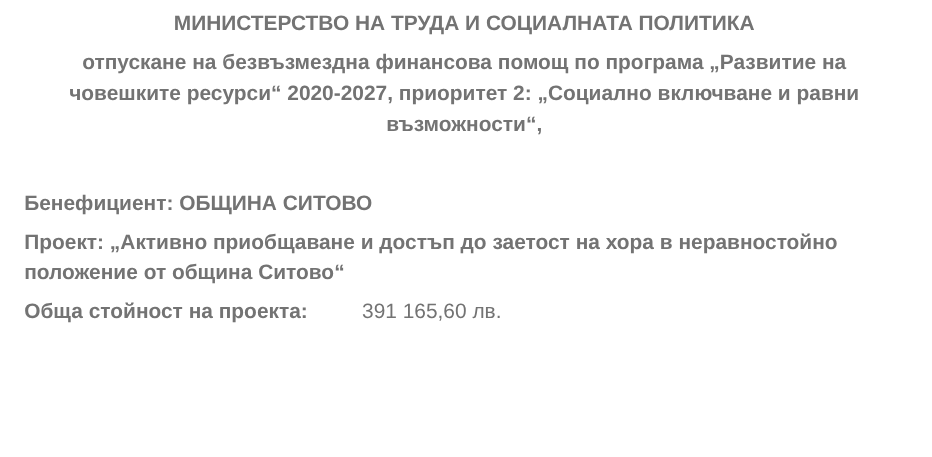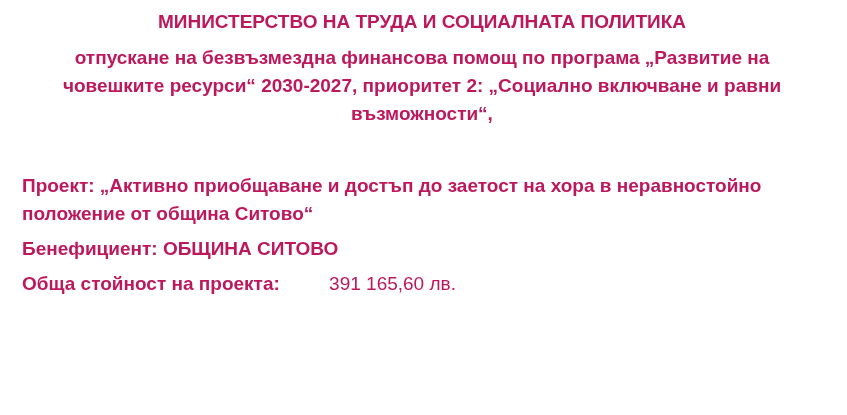--- a/index.html
+++ b/index.html
@@ -2,21 +2,21 @@
 <html><head>
 <meta charset="utf-8">
 <style>
   html, body { margin: 0; padding: 0; background: #ffffff; }
   .page {
     position: relative;
     width: 847px;
     height: 415px;
     box-sizing: border-box;
     background: #ffffff;
-    color: #be185d;
+    color: #737373;
     font-family: "Liberation Sans", sans-serif;
     padding: 6px 25px 12px 22px;
     overflow: hidden;
   }
   .centered { text-align: center; }
   .doc-title {
     font-size: 19px;
     font-weight: 700;
     line-height: 27px;
     margin: 2px 0 0 0;
@@ -39,22 +39,22 @@
   .val-bold { font-weight: 700; }
   .val-regular { font-weight: 400; margin-left: 44px; }
 </style>
 </head>
 <body>
 
 <div class="page">
 
   <header class="centered">
     <h1 class="doc-title">МИНИСТЕРСТВО НА ТРУДА И СОЦИАЛНАТА ПОЛИТИКА</h1>
-    <p>отпускане на безвъзмездна финансова помощ по програма „Развитие на човешките ресурси“ 2030-2027, приоритет 2: „Социално включване и равни възможности“,</p>
+    <p>отпускане на безвъзмездна финансова помощ по програма „Развитие на човешките ресурси“ 2020-2027, приоритет 2: „Социално включване и равни възможности“,</p>
   </header>
 
   <section class="details">
+    <p><span class="lbl">Бенефициент:</span> <span class="val-bold">ОБЩИНА СИТОВО</span></p>
     <p><span class="lbl">Проект:</span> <span class="val-bold">„Активно приобщаване и достъп до заетост на хора в неравностойно положение от община Ситово“</span></p>
-    <p><span class="lbl">Бенефициент:</span> <span class="val-bold">ОБЩИНА СИТОВО</span></p>
     <p><span class="lbl">Обща стойност на проекта:</span> <span class="val-regular">391 165,60 лв.</span></p>
   </section>
 
 </div>
 
 </body></html>

